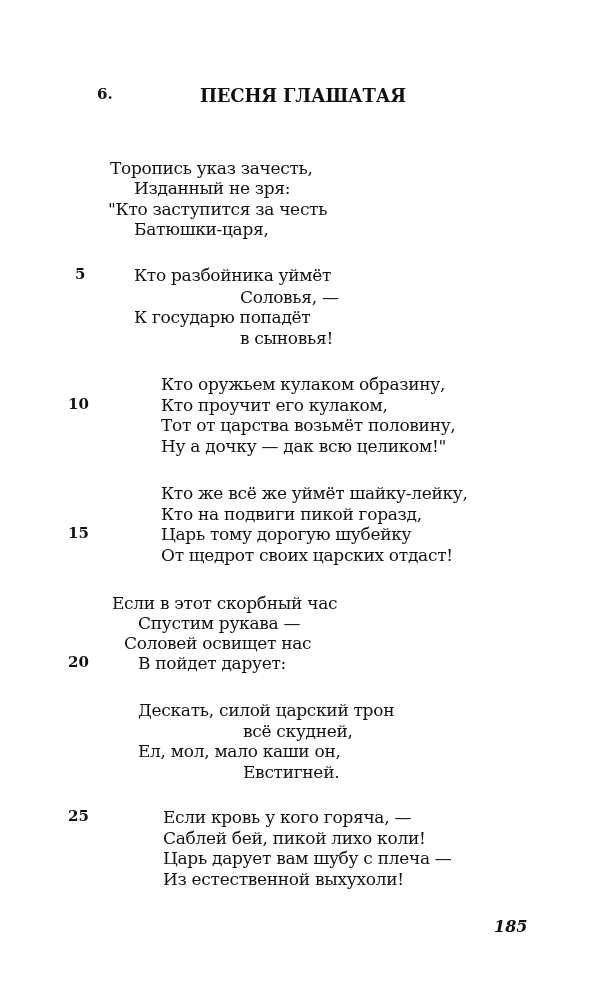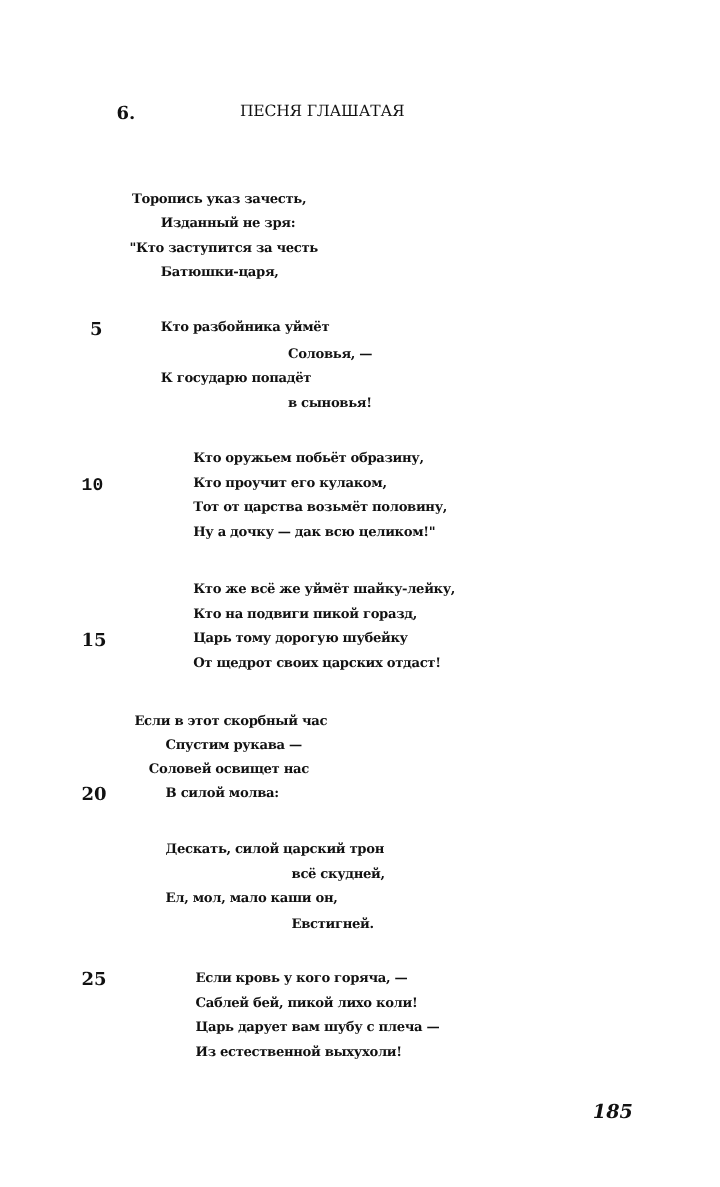--- a/index.html
+++ b/index.html
@@ -18,27 +18,27 @@
     .abs {
       position: absolute;
       white-space: nowrap;
       line-height: 1;
     }
     .header-num {
       font-weight: bold;
       font-size: 15px;
     }
     .title {
-      font-weight: normal;
-      font-size: 13px;
+      font-weight: bold;
+      font-size: 18px;
       letter-spacing: -0.2px;
     }
     .verse {
-      font-size: 11px;
-      font-weight: bold;
+      font-size: 17px;
+      font-weight: normal;
       letter-spacing: -0.3px;
     }
     .line-num {
       font-family: "DejaVu Serif", serif;
       font-size: 15px;
       font-weight: bold;
     }
     .page-num {
       font-size: 16px;
       font-weight: bold;
@@ -60,41 +60,41 @@
 
 <div>
   <div class="abs line-num" style="left:75px; top:267px;">5</div>
   <div class="abs verse" style="left:134px; top:267px;">Кто разбойника уймёт</div>
   <div class="abs verse" style="left:240px; top:289px;">Соловья, —</div>
   <div class="abs verse" style="left:134px; top:309px;">К государю попадёт</div>
   <div class="abs verse" style="left:240px; top:330px;">в сыновья!</div>
 </div>
 
 <div>
-  <div class="abs verse" style="left:161px; top:376px;">Кто оружьем побьёт образину,</div>
-  <div class="abs line-num" style="left:68px; top:397px;font-family:Liberation Mono, monospace;">10</div>
+  <div class="abs verse" style="left:161px; top:376px;">Кто оружьем кулаком образину,</div>
+  <div class="abs line-num" style="left:68px; top:397px;">10</div>
   <div class="abs verse" style="left:161px; top:397px;">Кто проучит его кулаком,</div>
   <div class="abs verse" style="left:161px; top:417px;">Тот от царства возьмёт половину,</div>
   <div class="abs verse" style="left:161px; top:438px;">Ну а дочку — дак всю целиком!"</div>
 </div>
 
 <div>
   <div class="abs verse" style="left:161px; top:485px;">Кто же всё же уймёт шайку-лейку,</div>
   <div class="abs verse" style="left:161px; top:506px;">Кто на подвиги пикой горазд,</div>
   <div class="abs line-num" style="left:68px; top:526px;">15</div>
   <div class="abs verse" style="left:161px; top:526px;">Царь тому дорогую шубейку</div>
   <div class="abs verse" style="left:161px; top:547px;">От щедрот своих царских отдаст!</div>
 </div>
 
 <div>
   <div class="abs verse" style="left:112px; top:595px;">Если в этот скорбный час</div>
   <div class="abs verse" style="left:138px; top:615px;">Спустим рукава —</div>
   <div class="abs verse" style="left:112px; top:635px;margin-left:12px;">Соловей освищет нас</div>
   <div class="abs line-num" style="left:68px; top:655px;">20</div>
-  <div class="abs verse" style="left:138px; top:655px;">В силой молва:</div>
+  <div class="abs verse" style="left:138px; top:655px;">В пойдет дарует:</div>
 </div>
 
 <div>
   <div class="abs verse" style="left:138px; top:702px;">Дескать, силой царский трон</div>
   <div class="abs verse" style="left:243px; top:723px;">всё скудней,</div>
   <div class="abs verse" style="left:138px; top:743px;">Ел, мол, мало каши он,</div>
   <div class="abs verse" style="left:243px; top:764px;">Евстигней.</div>
 </div>
 
 <div>

